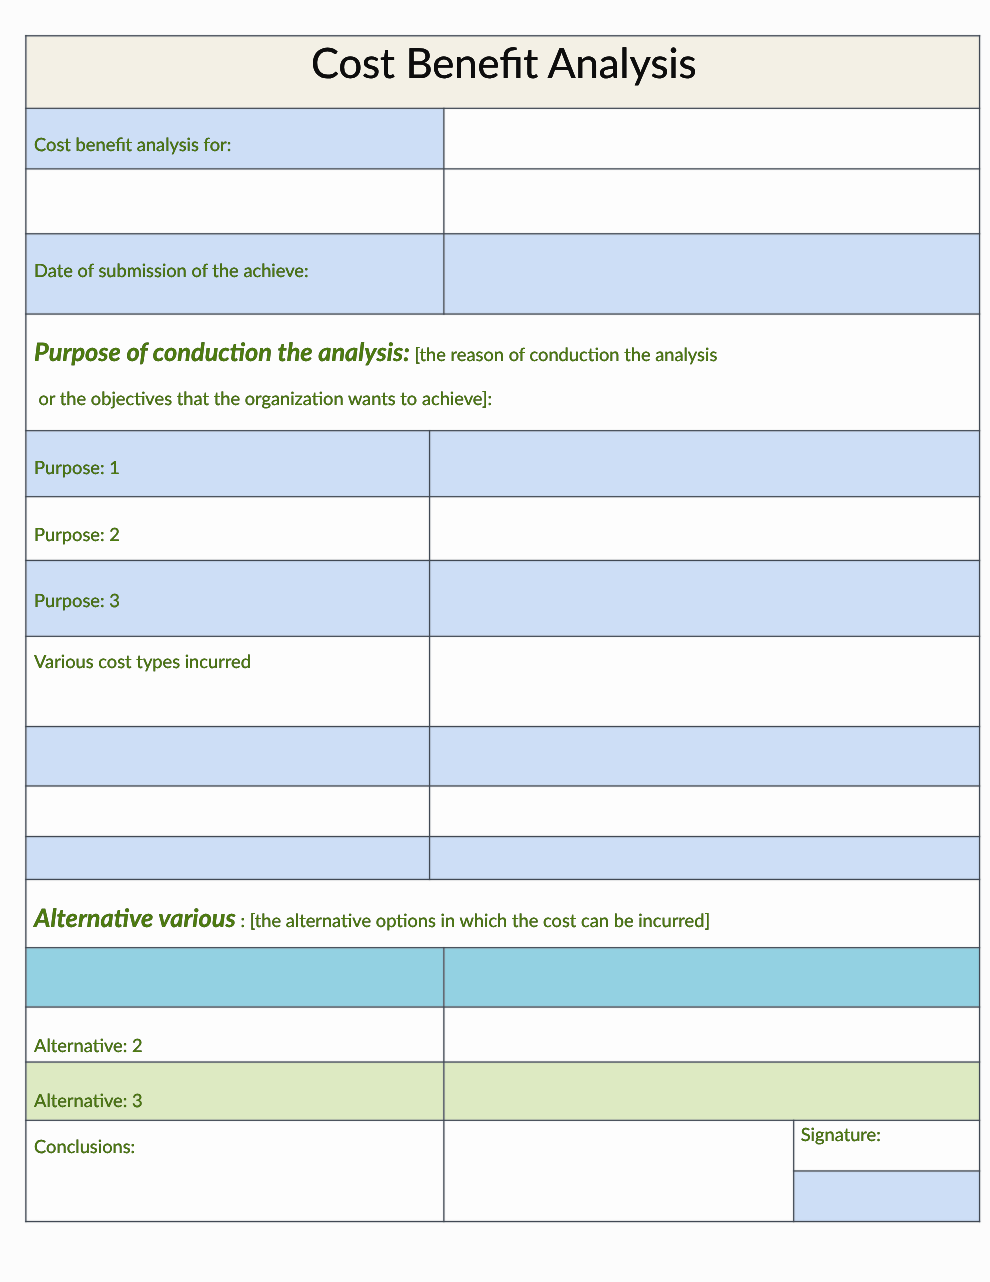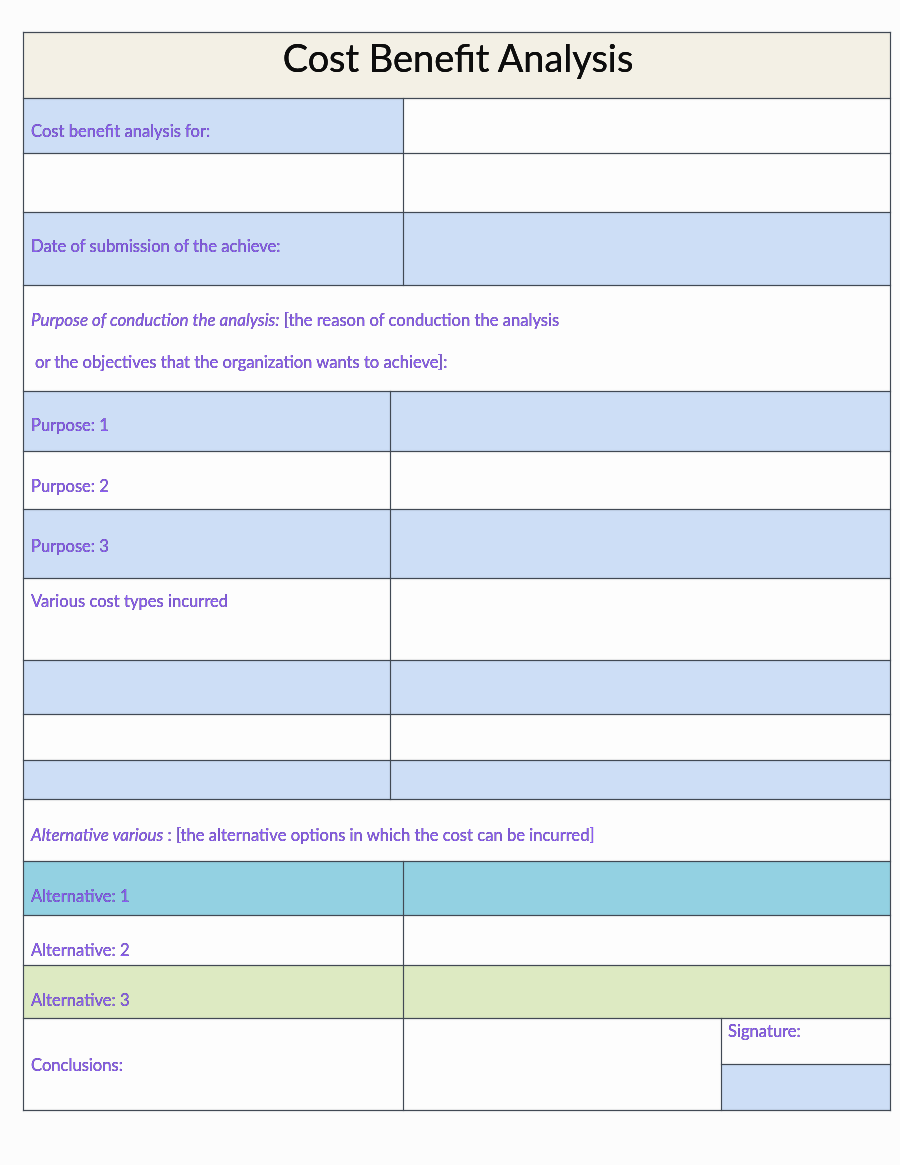--- a/index.html
+++ b/index.html
@@ -45,25 +45,25 @@
     color: #0d0d0d;
     text-shadow: 0 0 0.45px #0d0d0d, 0 0 0.45px #0d0d0d;
     white-space: nowrap;
   }
 
   .txt {
     position: absolute;
     transform: translateZ(0);
     font-size: 16.6px;
     line-height: 43px;
-    color: #8b5cf6;
+    color: #4d7c0f;
     text-shadow: 0 0 0.35px #131313;
     white-space: nowrap;
   }
-  .bi { font-weight: 400; font-style: italic; font-size: 17px; margin-top: 45px; }
+  .bi { font-weight: 700; font-style: italic; font-size: 23px; margin-top: 45px; }
 </style>
 </head>
 <body>
 
 <div class="page">
   <div class="tbl">
 
     <div class="fill title-cell" style="left:1px;top:1px;width:866px;height:65px"></div>
     <div class="fill blue" style="left:1px;top:67px;width:379px;height:54px"></div>
     <div class="fill white" style="left:381px;top:67px;width:486px;height:54px"></div>
@@ -133,21 +133,20 @@
     <div class="txt" style="left:12px;top:309px">or the objectives that the organization wants to achieve]:</div>
 
     <div class="txt" style="left:8px;top:372px">Purpose: 1</div>
     <div class="txt" style="left:8px;top:433px">Purpose: 2</div>
     <div class="txt" style="left:8px;top:493px">Purpose: 3</div>
 
     <div class="txt" style="left:8px;top:548px">Various cost types incurred</div>
 
     <div class="txt" style="left:8px;top:781px"><span class="bi">Alternative various</span> <span>: [the alternative options in which the cost can be incurred]</span></div>
 
-    <div class="txt" style="left:8px;top:843px">Alternative: 1</div>
     <div class="txt" style="left:8px;top:897px">Alternative: 2</div>
     <div class="txt" style="left:8px;top:947px">Alternative: 3</div>
 
-    <div class="txt" style="left:8px;top:1012px">Conclusions:</div>
+    <div class="txt" style="left:8px;top:989px">Conclusions:</div>
     <div class="txt" style="left:705px;top:978px">Signature:</div>
 
   </div>
 </div>
 
 </body></html>

